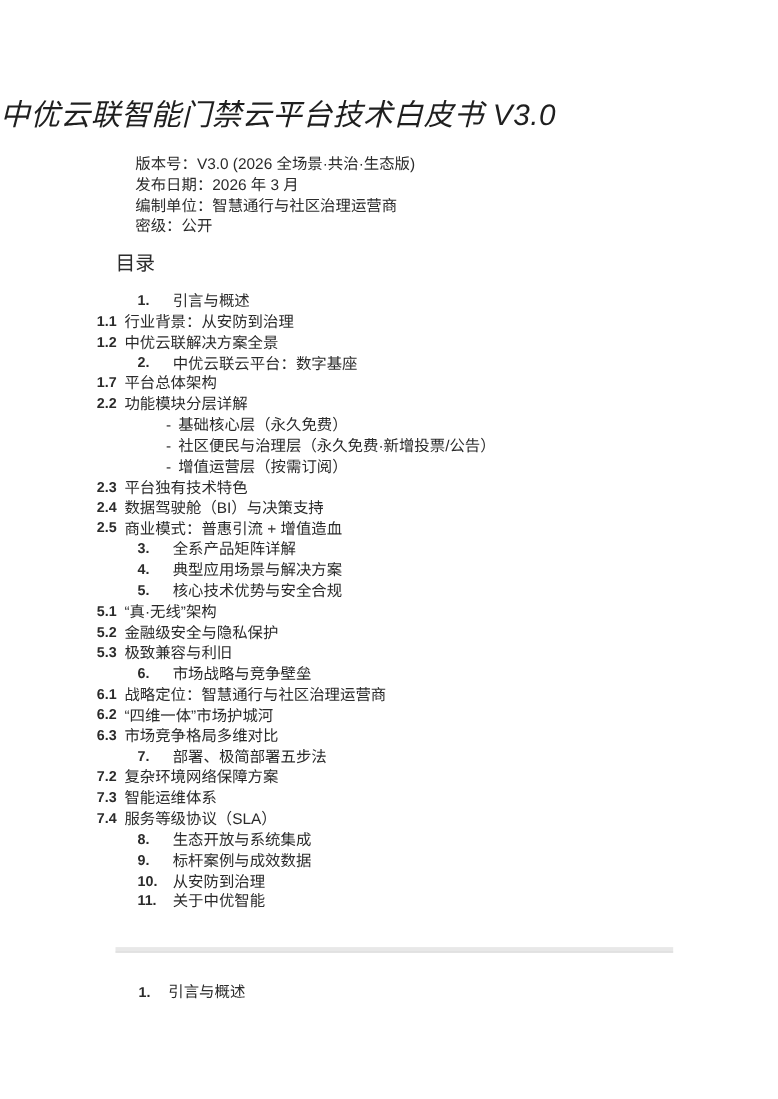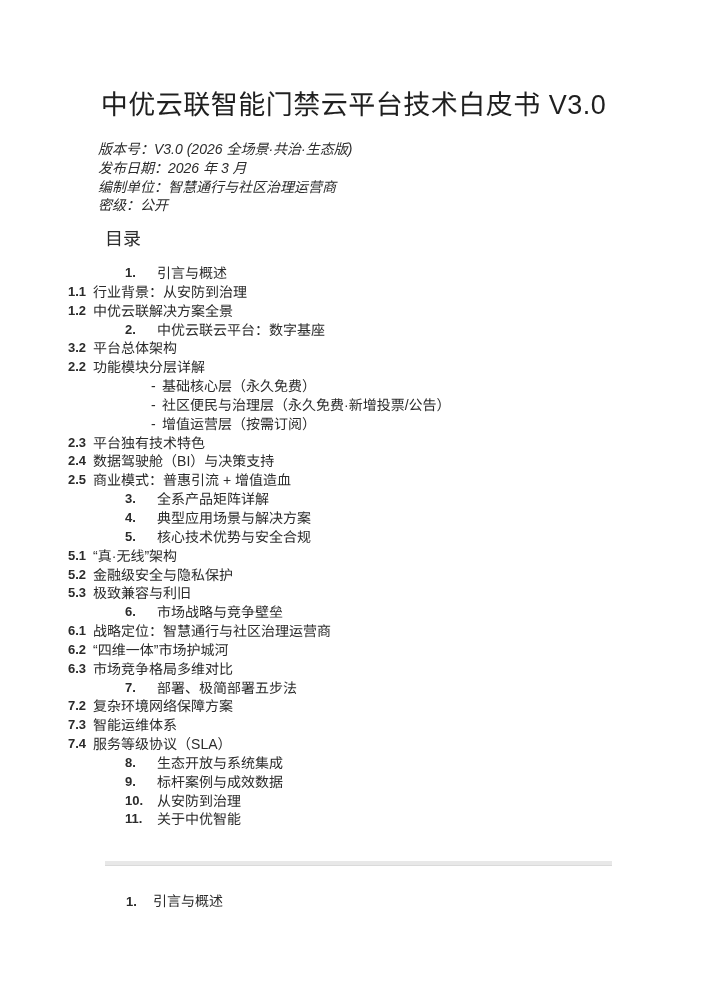--- a/index.html
+++ b/index.html
@@ -14,32 +14,31 @@
     background: #ffffff;
     overflow: hidden;
     font-family: "Liberation Sans", "DejaVu Sans", sans-serif;
     color: #2b2b2b;
   }
   .doc-title {
     position: absolute;
     top: 83px;
     left: 0;
     width: 707px;
-    text-align: center;
     font-size: 27px;
     font-weight: 400;
     color: #1f1f1f;
     letter-spacing: 0.5px;
     white-space: nowrap;
+    font-style: italic;
   }
   .meta-block {
     position: absolute;
-    left: 98px;
+    left: 123px;
     top: 140px;
-    font-style: italic;
   }
   .meta-line {
     font-size: 14px;
     line-height: 18.8px;
     height: 18.8px;
     white-space: nowrap;
   }
   .toc-heading {
     position: absolute;
     left: 105px;
@@ -59,21 +58,21 @@
     line-height: 18.85px;
     font-size: 14px;
     white-space: nowrap;
   }
   .toc-row .num {
     font-size: 13px;
     flex: 0 0 auto;
   }
   .toc-row.lvl1 { padding-left: 125px; }
   .toc-row.lvl1 .num { width: 32px; font-weight: 700; }
-  .toc-row.lvl2 { padding-left: 68px; }
+  .toc-row.lvl2 { padding-left: 88px; }
   .toc-row.lvl2 .num { font-weight: 700; margin-right: 7px; }
   .toc-row.lvl3 { padding-left: 151px; }
   .toc-row.lvl3 .num { width: 11px; font-weight: 400; font-size: 14px; }
   .divider {
     position: absolute;
     left: 105px;
     top: 861px;
     width: 507px;
     height: 4px;
     background: #e8e8e8;
@@ -124,21 +123,21 @@
       </div>
       <div class="toc-row lvl2">
         <span class="num">1.2</span>
         <span class="txt">中优云联解决方案全景</span>
       </div>
       <div class="toc-row lvl1">
         <span class="num">2.</span>
         <span class="txt">中优云联云平台：数字基座</span>
       </div>
       <div class="toc-row lvl2">
-        <span class="num">3.2</span>
+        <span class="num">1.7</span>
         <span class="txt">平台总体架构</span>
       </div>
       <div class="toc-row lvl2">
         <span class="num">2.2</span>
         <span class="txt">功能模块分层详解</span>
       </div>
       <div class="toc-row lvl3">
         <span class="num">-</span>
         <span class="txt">基础核心层（永久免费）</span>
       </div>

